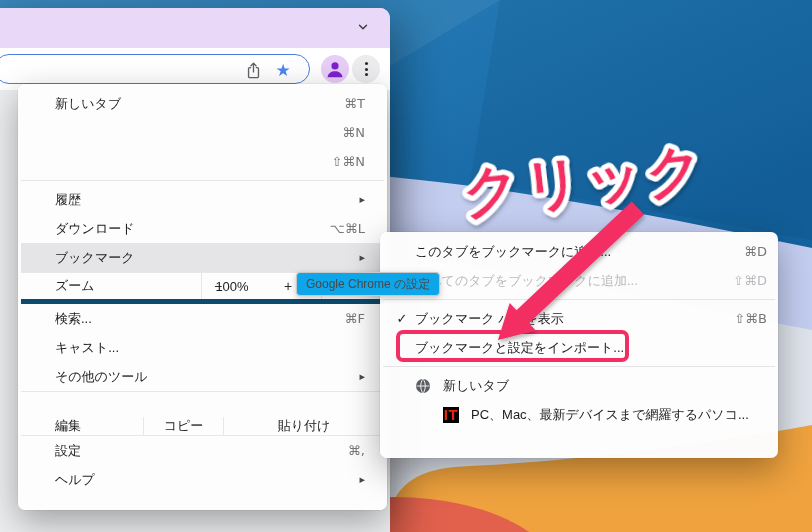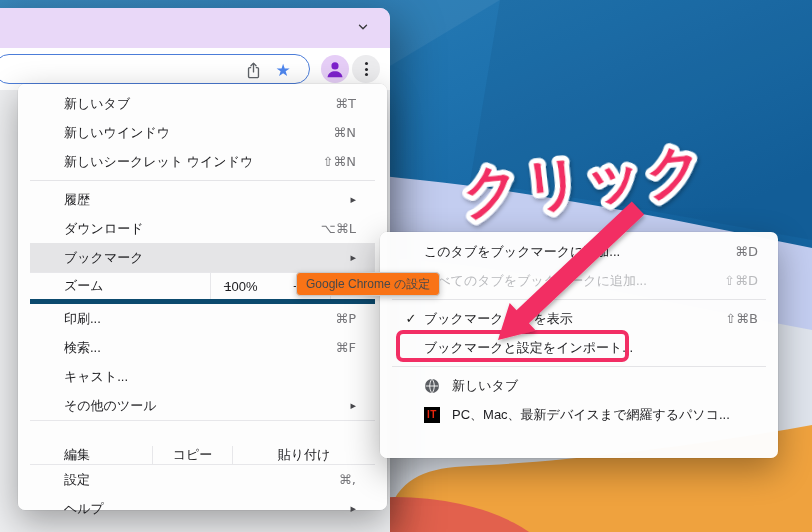--- a/index.html
+++ b/index.html
@@ -23,21 +23,21 @@
   .round-btn { position:absolute; top:7px; width:28px; height:28px; border-radius:50%; border:none; cursor:pointer;
                display:flex; align-items:center; justify-content:center; }
   .avatar { left:337px; background:#e6cef7; overflow:hidden; }
   .kebab { left:368px; background:#ececee; flex-direction:column; gap:2.5px; display:flex; }
   .kebab i { width:3px; height:3px; border-radius:50%; background:#27272b; }
   .content-area { flex:1 1 auto; background:#edeef0; }
 
   
   .menu { position:absolute; background:rgba(253,253,253,.98); border-radius:7px;
           box-shadow:0 12px 34px rgba(0,0,0,.33), 0 0 0 .5px rgba(0,0,0,.08);
-          padding:5px 12px; font-size:13px; color:#1c1c1f; }
+          padding:5px 3px; font-size:13px; color:#1c1c1f; }
   .main-menu { left:18px; top:84px; width:369px; height:426px; z-index:20; }
   .sub-menu  { left:380px; top:232px; width:398px; height:226px; z-index:25; }
   .mrow { display:flex; align-items:center; height:29px; padding:0 19px 0 34px; cursor:default; }
   .mrow.hl { background:#e5e5e7;justify-content:space-between; }
   .sc { margin-left:auto; color:#76767a; font-family:"DejaVu Sans","Liberation Sans",sans-serif; }
   .subarrow { margin-left:auto; color:#48484c; font-size:11px; }
   .sep { height:1px; background:#e4e4e7; margin:4px 0; }
 
   .zoom-row { position:relative; height:32px; border-top:1px solid #e7e7ea; border-bottom:5px solid #0c4a6e;
               display:flex; align-items:center; padding-left:34px; }
@@ -47,27 +47,27 @@
 
   .edit-row { height:45px; border-top:1px solid #e7e7ea; border-bottom:1px solid #e7e7ea; display:flex; align-items:flex-end; }
   .ecell { display:flex; align-items:center; }
   .ecell.lbl { width:122px; padding-left:34px; }
   .ecell.btn { justify-content:center; border-left:1px solid #e7e7ea; cursor:pointer; }
 
   .srow { position:relative; display:flex; align-items:center; height:29px; padding:0 8px 0 32px; }
   .srow .check { position:absolute; left:8px; width:22px; text-align:center; color:#222; }
   .srow.disabled, .srow.disabled .sc { color:#b9babd; }
   .fav { width:16px; height:16px; margin-right:12px; flex:0 0 auto; display:flex; align-items:center; justify-content:center; }
-  .fav.it { background:#000; color:#e8260d; font-size:10px; font-weight:bold; letter-spacing:.5px; }
+  .fav.it { background:#000; color:#e8260d; font-size:15px; font-weight:bold; letter-spacing:.5px;margin-left:28px; }
 
   
   .pink-box { position:absolute; left:396px; top:330px; width:233px; height:32px; z-index:40;
               border:4px solid #f22e64; border-radius:7px; pointer-events:none; }
   .tooltip { position:absolute; left:296px; top:272px; height:24px; line-height:22px; padding:0 9px; z-index:30;
-             background:#f97316; border:1px solid #c8c8c8; border-radius:4px; font-size:12px; color:#48484a;
+             background:#0ea5e9; border:1px solid #c8c8c8; border-radius:4px; font-size:12px; color:#48484a;
              box-shadow:0 2px 6px rgba(0,0,0,.22); white-space:nowrap; }
   .annot-svg { position:absolute; inset:0; z-index:50; pointer-events:none; }
   .annot-text { font-family:"Liberation Sans","DejaVu Sans",sans-serif; font-size:57px; font-weight:bold;
                 fill:#f22e64; stroke:#ffffff; stroke-width:10px; paint-order:stroke; stroke-linejoin:round; letter-spacing:3px; }
 </style>
 </head>
 <body>
 
 <div class="stage">
 
@@ -122,25 +122,23 @@
     </div>
     <div class="content-area"></div>
   </div>
 
   <div class="menu main-menu">
     <div class="mrow">
         <span>新しいタブ</span>
         <span class="sc">⌘T</span>
       </div>
     <div class="mrow">
-        <span>新しいウインドウ</span>
         <span class="sc">⌘N</span>
       </div>
     <div class="mrow">
-        <span>新しいシークレット ウインドウ</span>
         <span class="sc">⇧⌘N</span>
       </div>
     <div class="sep"></div>
     <div class="mrow">
         <span>履歴</span>
         <span class="subarrow">▸</span>
       </div>
     <div class="mrow">
         <span>ダウンロード</span>
         <span class="sc">⌥⌘L</span>
@@ -150,24 +148,20 @@
         <span class="subarrow">▸</span>
       </div>
     <div class="zoom-row">
       <span>ズーム</span>
       <span class="zdiv" style="left:180px"></span>
       <button class="zbtn" style="left:186px">−</button>
       <span class="zval">100%</span>
       <button class="zbtn" style="left:256px">+</button>
       <span class="zdiv" style="left:300px"></span>
     </div>
-    <div class="mrow">
-        <span>印刷...</span>
-        <span class="sc">⌘P</span>
-      </div>
     <div class="mrow">
         <span>検索...</span>
         <span class="sc">⌘F</span>
       </div>
     <div class="mrow">
         <span>キャスト...</span>
       </div>
     <div class="mrow">
         <span>その他のツール</span>
         <span class="subarrow">▸</span>

